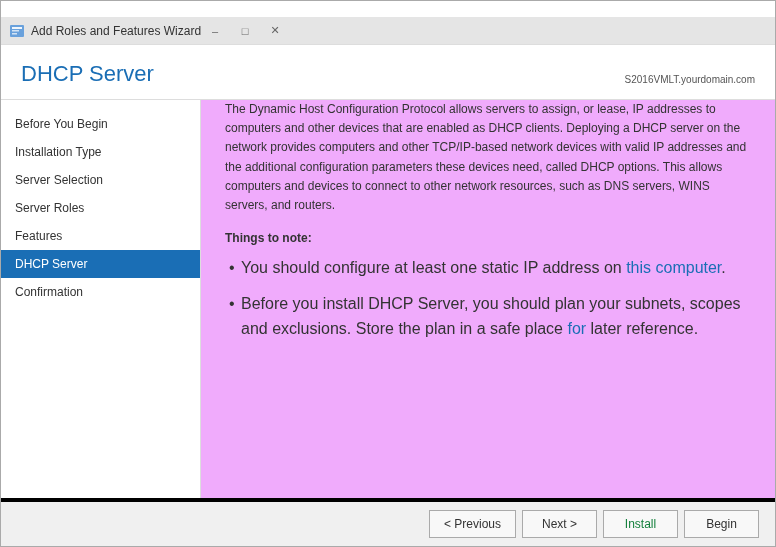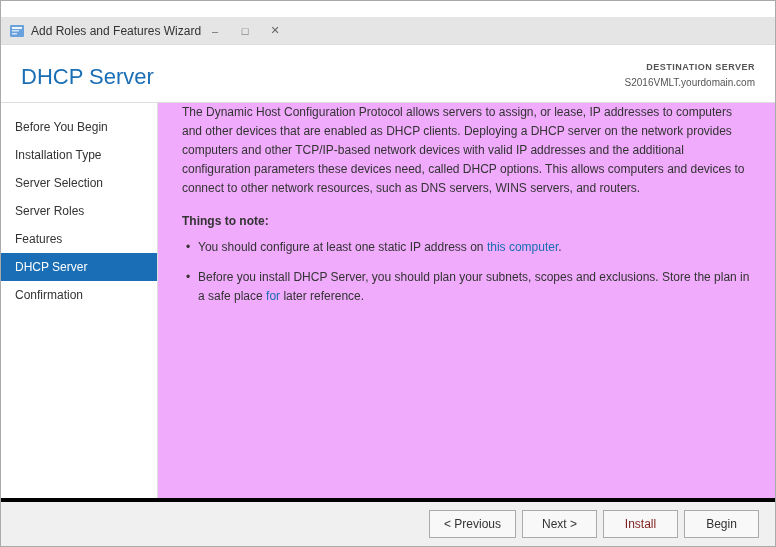--- a/index.html
+++ b/index.html
@@ -97,21 +97,21 @@
       font-size: 9px;
     }
 
     .main-layout {
       display: flex;
       flex: 1;
       overflow: hidden;
     }
 
     .sidebar {
-      width: 157px;
+      width: 200px;
       background: #fff;
       border-right: 1px solid #ddd;
       padding: 10px 0;
       flex-shrink: 0;
     }
 
     .sidebar-item {
       padding: 7px 14px;
       font-size: 12px;
       color: #333;
@@ -149,21 +149,21 @@
       font-weight: 600;
       margin-bottom: 10px;
     }
 
     .bullet-list {
       list-style: none;
       padding: 0;
     }
 
     .bullet-list li {
-      font-size: 12px;
+      font-size: 16px;
       color: #333;
       line-height: 1.6;
       padding-left: 16px;
       position: relative;
       margin-bottom: 10px;
     }
 
     .bullet-list li::before {
       content: '•';
       position: absolute;
@@ -194,21 +194,21 @@
       padding: 0 14px;
       font-size: 12px;
       background: #f8f8f8;
       border: 1px solid #aaa;
       cursor: pointer;
       color: #333;
       font-family: 'Segoe UI', Tahoma, Geneva, Verdana, sans-serif;
     }
 
     .footer-btn:disabled {
-      color: #7f1d1d;
+      color: #15803d;
       cursor: default;
       background: #f8f8f8;
     }
   </style>
 </head>
 <body>
 
 <div class="window">
 
   <div class="title-bar">
@@ -226,21 +226,20 @@
     <div class="title-bar-controls">
       <button class="title-bar-btn">–</button>
       <button class="title-bar-btn">□</button>
       <button class="title-bar-btn close">✕</button>
     </div>
   </div>
 
   <div class="header-section">
     <div class="page-header">DHCP Server</div>
     <div class="destination-info">
-      <div class="destination-label">DESTINATION SERVER</div>
       <div>S2016VMLT.yourdomain.com</div>
     </div>
   </div>
 
   <div class="main-layout">
 
     <div class="sidebar">
       <div class="sidebar-item">
         <span>Before You Begin</span>
       </div>

